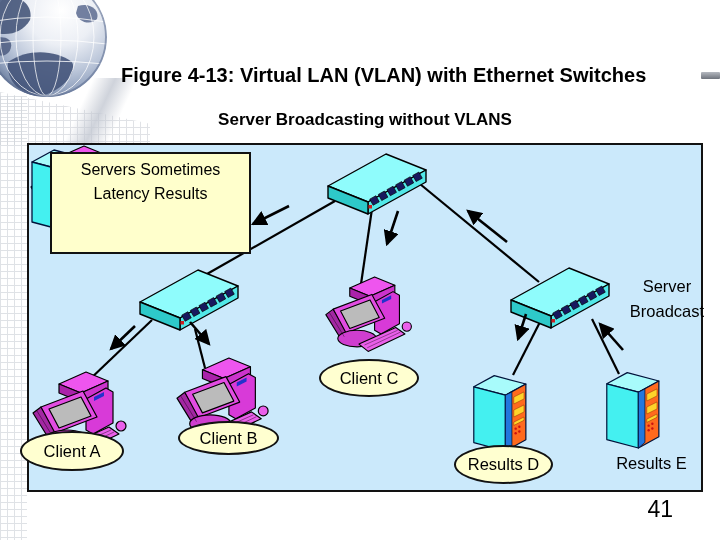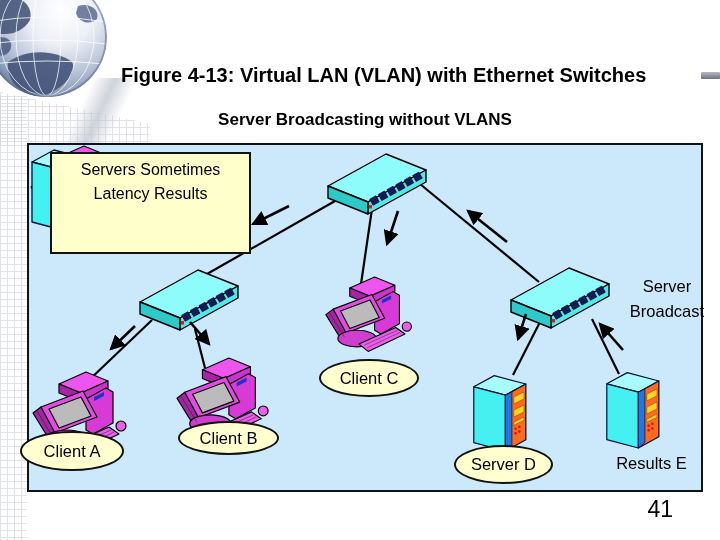--- a/index.html
+++ b/index.html
@@ -212,21 +212,21 @@
   <div class="abs bubble bubble-client-a">
     <span>Client A</span>
   </div>
   <div class="abs bubble bubble-client-c">
     <span>Client C</span>
   </div>
   <div class="abs bubble bubble-client-b">
     <span>Client B</span>
   </div>
   <div class="abs bubble bubble-server-d">
-    <span>Server D</span>
+    <span>Results D</span>
   </div>
   <div class="abs plain-label label-server-e">Results E</div>
 
   <div class="abs plain-label label-broadcast">
     <div>Server</div>
     <div>Broadcast</div>
   </div>
 </div>
 
 <div class="abs page-number">41</div>

